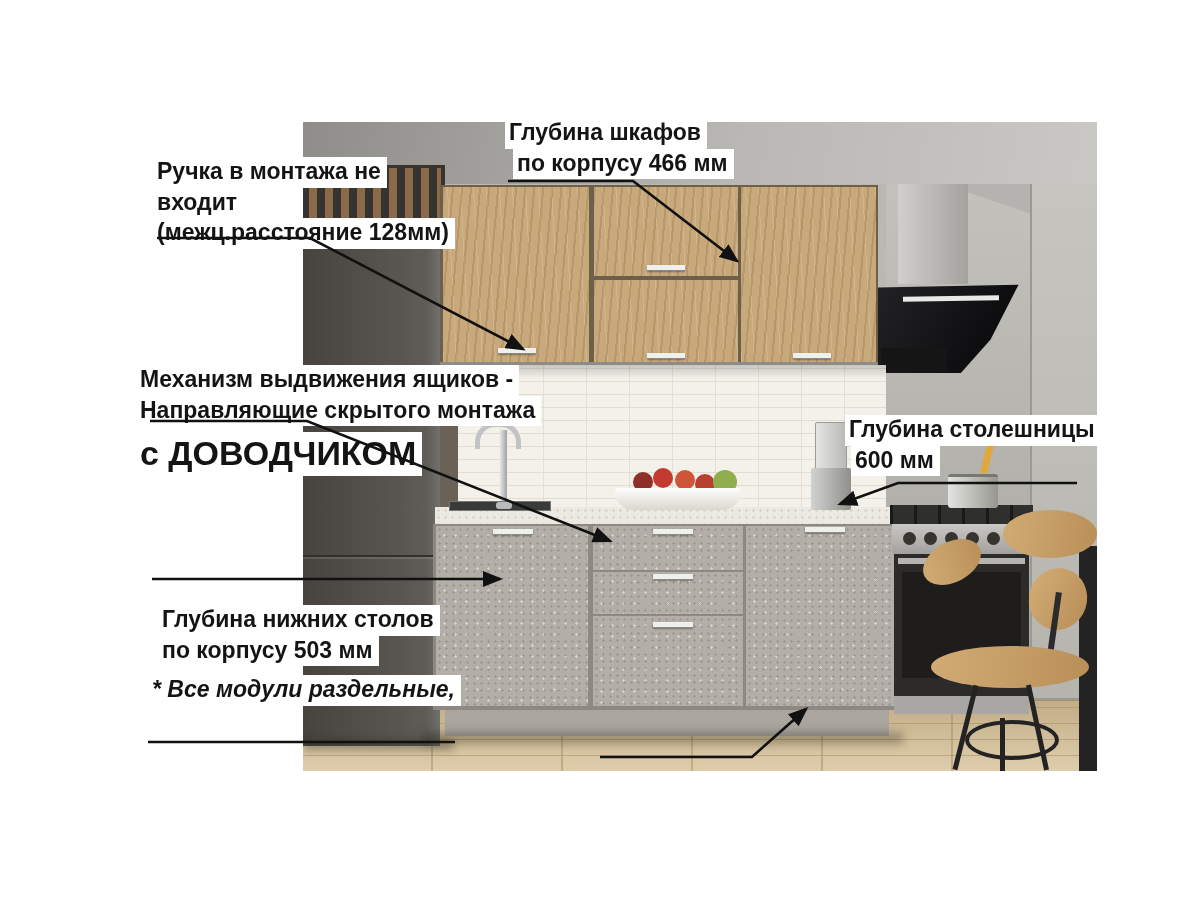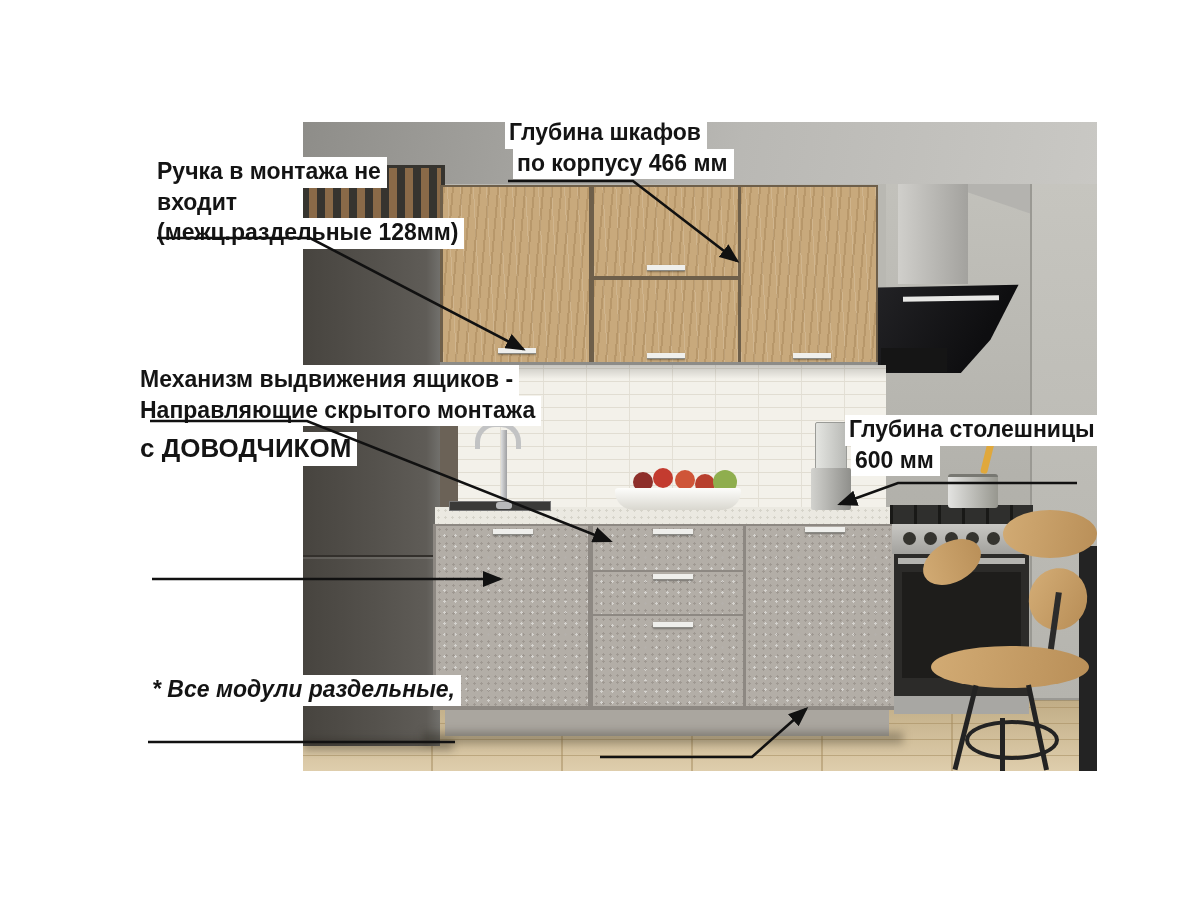--- a/index.html
+++ b/index.html
@@ -101,21 +101,21 @@
   .legB1{left:660px;top:562px;width:5px;height:87px;transform:rotate(14deg);}
   .legB2{left:732px;top:562px;width:5px;height:87px;transform:rotate(-12deg);}
   .legB3{left:697px;top:596px;width:5px;height:53px;}
   .footring{left:662px;top:598px;width:86px;height:32px;border:4px solid #232323;border-radius:50%;background:transparent;}
   .legA{left:776px;top:424px;width:18px;height:225px;background:#232323;}
   .legA2{left:748px;top:470px;width:6px;height:70px;background:#2b2b2b;transform:rotate(8deg);}
   .wall-base{left:583px;top:576px;width:211px;height:3px;background:rgba(0,0,0,.15);}
   
   .label{position:absolute;color:#141414;font-weight:700;font-size:23px;line-height:1.2;}
   .label span{display:block;width:max-content;background:#fff;padding:1px 6px 2px 4px;}
-  .big{font-size:26px;}
+  .big{font-size:34px;}
   .italic{font-style:italic;}
   #arrows{position:absolute;left:0;top:0;pointer-events:none;}
 </style>
 </head>
 <body>
 <div id="stage">
 
   <div id="scene">
     <div class="abs ceiling"></div>
     <div class="abs right-wall"></div>
@@ -208,34 +208,38 @@
   </div>
 
   <div class="label" style="left:505px;top:118px;">
     <span>Глубина шкафов</span>
     <span style="margin-left:8px;"> по корпусу 466 мм</span>
   </div>
 
   <div class="label" style="left:153px;top:157px;">
     <span>Ручка в монтажа не</span>
     <span>входит</span>
-    <span>(межц.раздельные 128мм)</span>
+    <span>(межц.расстояние 128мм)</span>
   </div>
 
   <div class="label" style="left:136px;top:365px;">
     <span>Механизм выдвижения ящиков -</span>
     <span>Направляющие скрытого монтажа</span>
     <span class="big" style="margin-top:6px;">с ДОВОДЧИКОМ</span>
   </div>
 
   <div class="label" style="left:845px;top:415px;">
     <span>Глубина столешницы</span>
     <span style="margin-left:6px;"> 600 мм</span>
   </div>
 
+  <div class="label" style="left:158px;top:605px;">
+    <span>Глубина нижних столов</span>
+    <span>по корпусу 503 мм</span>
+  </div>
 
   <div class="label italic" style="left:148px;top:675px;">
     <span>* Все модули раздельные,</span>
   </div>
 
 
   <svg id="arrows" width="1200" height="900" viewBox="0 0 1200 900">
     <defs>
       <marker id="ah" markerUnits="userSpaceOnUse" markerWidth="20" markerHeight="16" refX="17" refY="8" orient="auto">
         <path d="M0,0 L20,8 L0,16 Z" fill="#111"></path>

